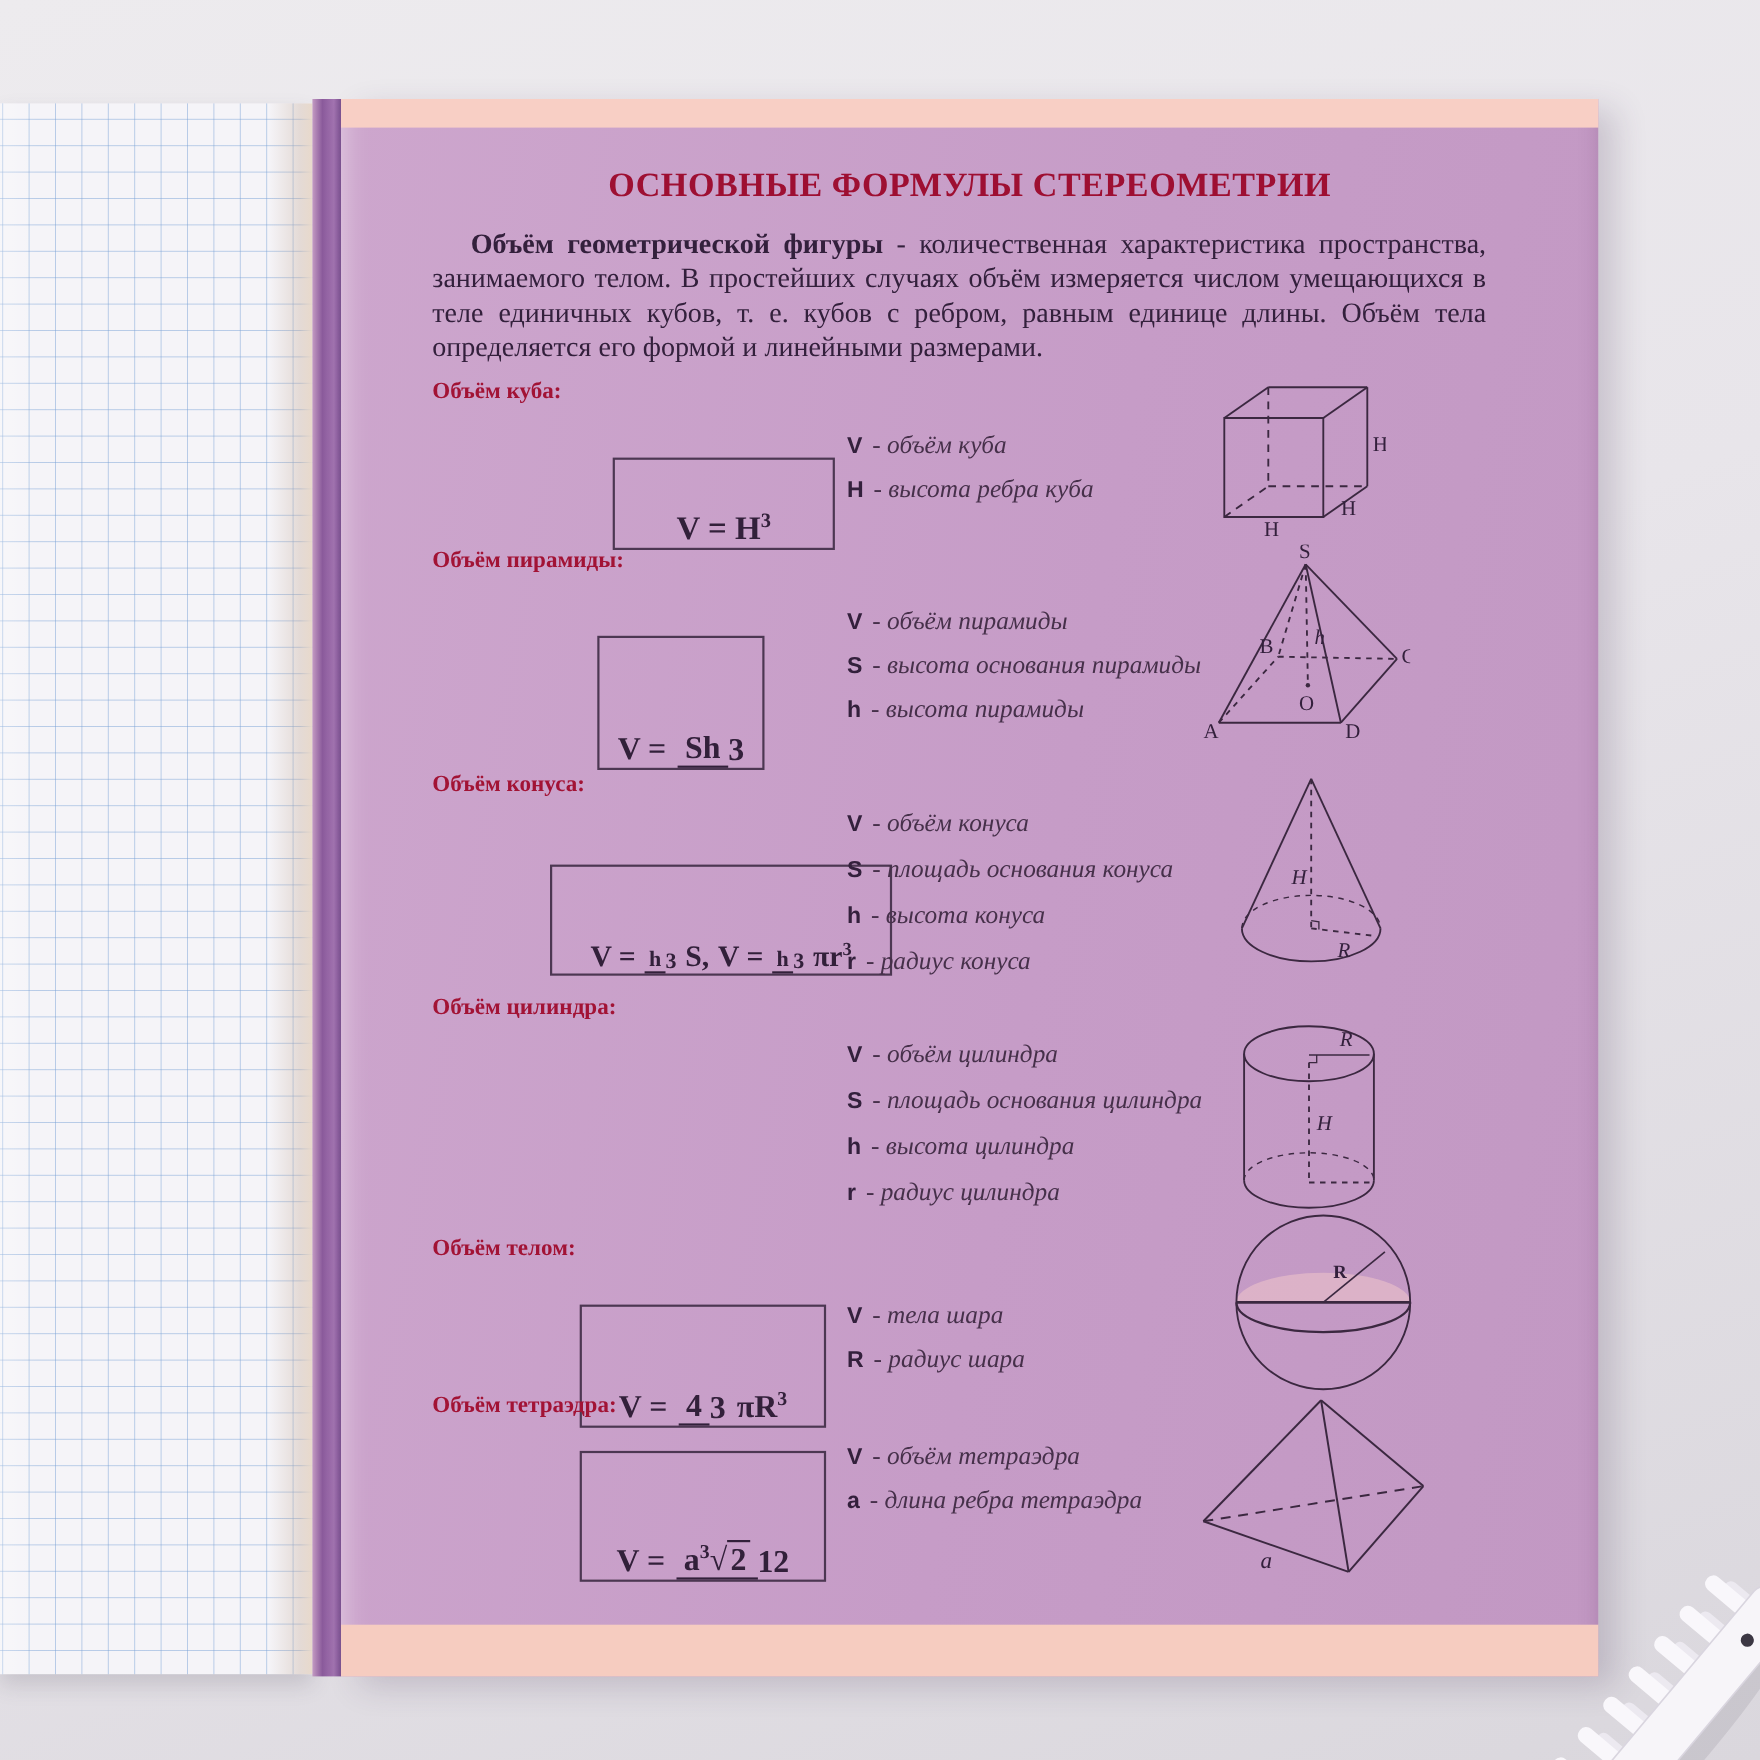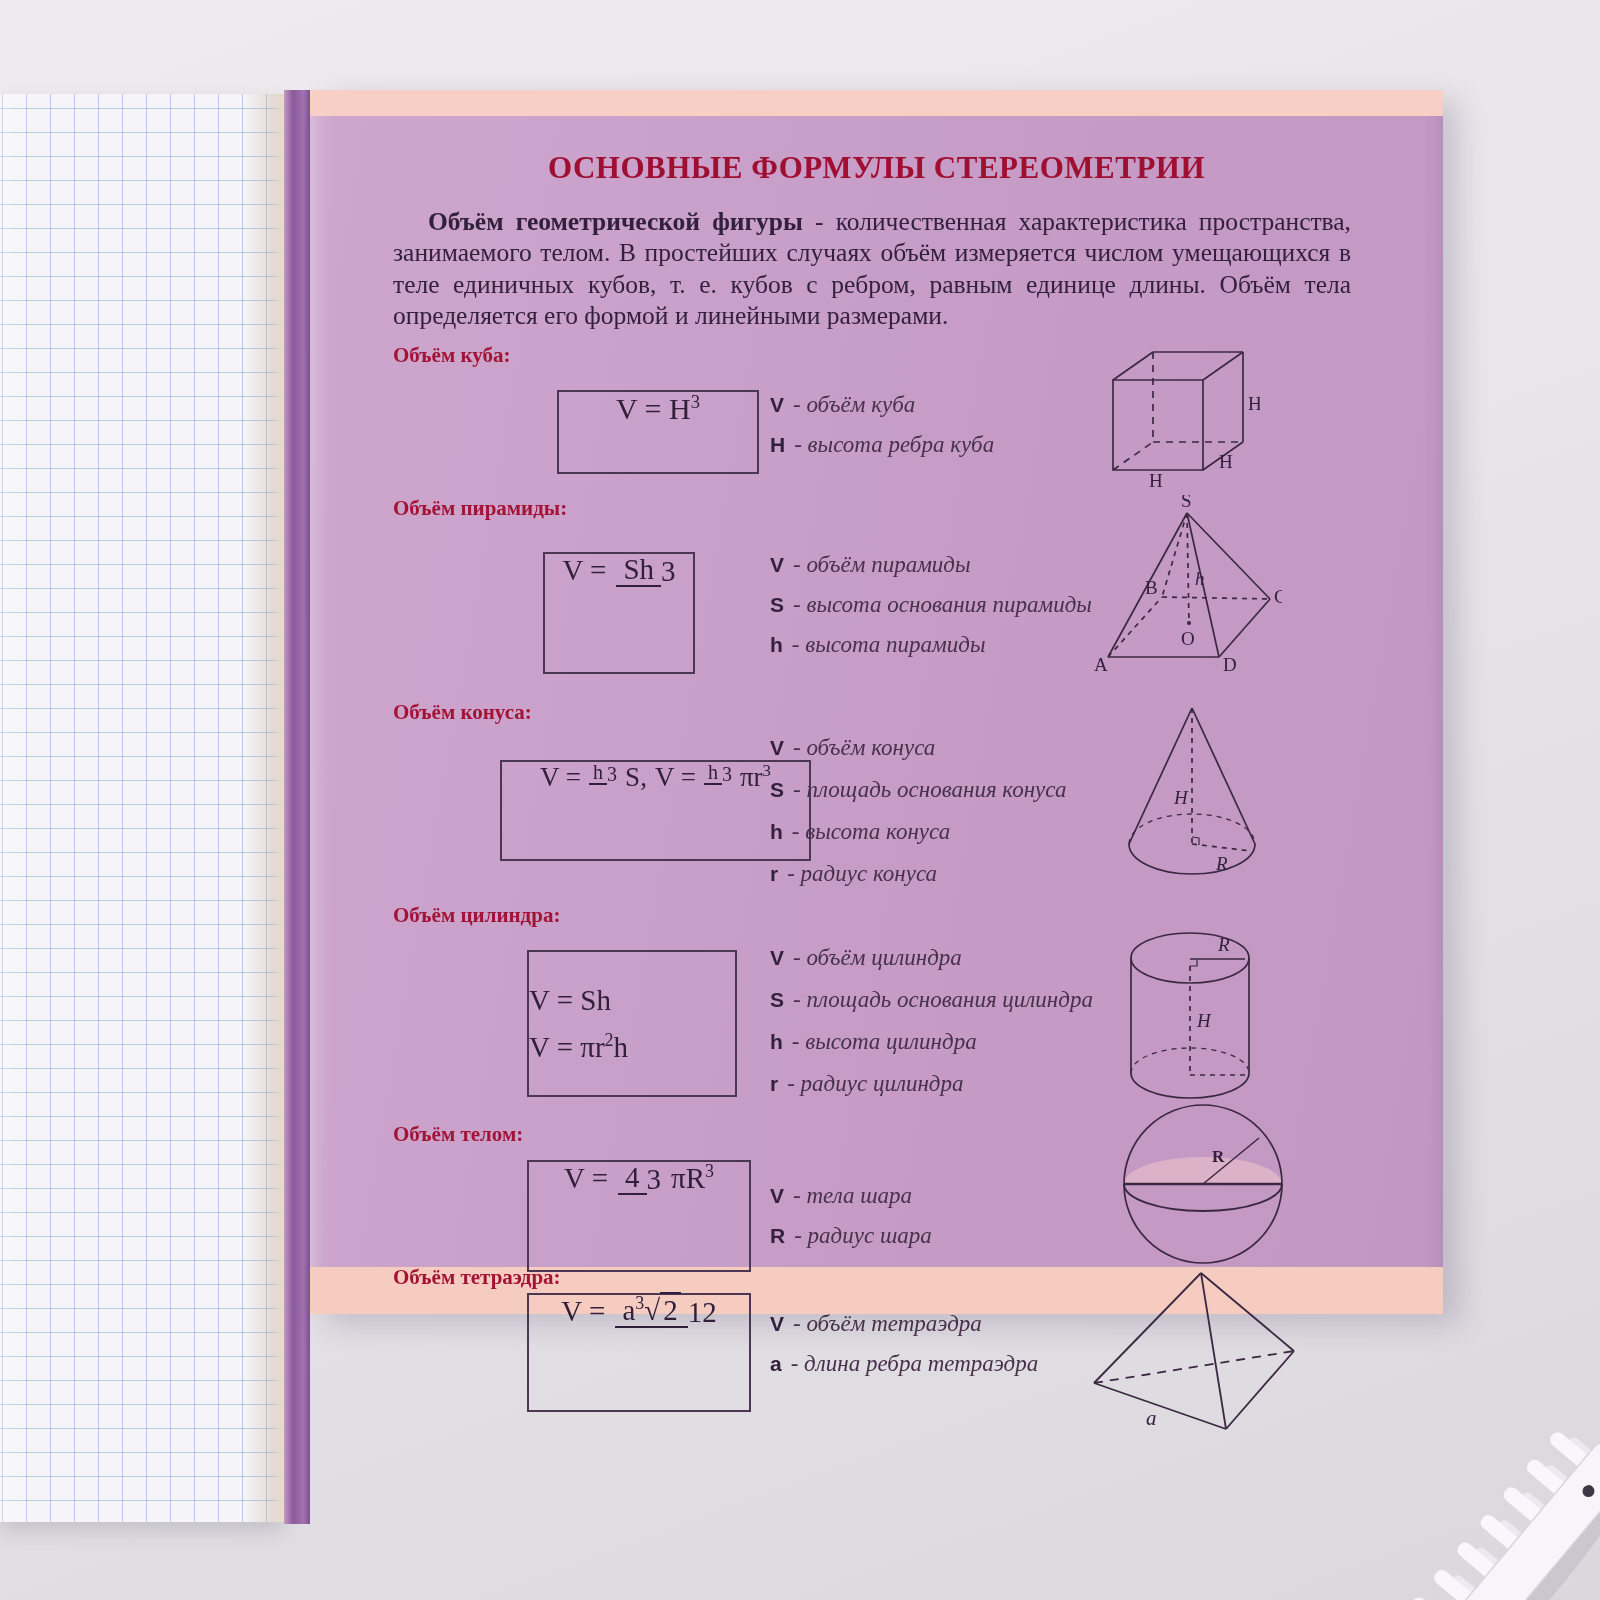--- a/index.html
+++ b/index.html
@@ -20,39 +20,40 @@
   }
   .grid-page::after{content:"";position:absolute;inset:0;
     background:linear-gradient(to right,rgba(255,255,255,.25),transparent 12%,transparent 86%,rgba(196,170,150,.35) 96%,#e8d9cb);}
   
   .spine{
     position:absolute;left:284px;top:90px;width:26px;height:1434px;
     background:linear-gradient(to right,#c39ac2,#8a5a9b 35%,#a273b0 75%,#7b5190);
   }
   
   .cover{
-    position:absolute;left:310px;top:90px;width:1133px;height:1224px;
+    position:absolute;left:310px;top:90px;width:1133px;height:1434px;
     background:linear-gradient(100deg,#cda6cd,#c69cc7 55%,#c298c3);
     box-shadow:16px 10px 28px rgba(70,50,85,.20),
       inset 16px 0 24px -14px rgba(255,255,255,.45),
       inset -10px 0 18px -10px rgba(90,50,95,.22);
+    padding-left:10px;
   }
   .strip-top{position:absolute;left:0;top:0;width:100%;height:26px;background:#f8cfc5;}
   .strip-bottom{position:absolute;left:0;bottom:0;width:100%;height:47px;background:#f6ccc0;}
 
   .title{position:absolute;left:0;top:60px;width:100%;text-align:center;
     font-size:31px;font-weight:700;color:#9e0f32;letter-spacing:.5px;}
   .intro{position:absolute;left:83px;top:116px;width:958px;
     font-size:25.5px;line-height:1.23;color:#33203c;text-align:justify;}
   .intro b{font-weight:700;margin-left:35px;}
 
   .heading{position:absolute;left:83px;font-size:21px;font-weight:700;color:#a21335;}
 
-  .fbox{position:absolute;border:2px solid #4c3752;display:flex;align-items:flex-start;
-    justify-content:center;color:#32203a;font-weight:400;gap:10px;}
+  .fbox{position:absolute;border:2px solid #4c3752;display:flex;align-items:flex-end;
+    justify-content:center;color:#32203a;font-weight:700;gap:10px;margin-top:26px;}
   .fbox sup{font-size:.62em;vertical-align:super;line-height:0;}
   .frac{display:inline-flex;flex-direction:row;align-items:center;line-height:1.05;}
   .frac .num{border-bottom:2.5px solid #32203a;padding:0 7px 1px;}
   .frac .den{padding-top:1px;}
   .frac.small{font-size:20px;line-height:1;}
   .frac.small .num{border-bottom-width:2px;padding:0 4px 1px;}
   .sqrt-rad{border-top:2.5px solid #32203a;padding:0 3px;}
 
   .legend{position:absolute;left:460px;color:#422c46;}
   .lrow{display:flex;align-items:baseline;}
@@ -206,24 +207,20 @@
         <line x1="80" y1="12" x2="80" y2="148"></line>
         <line x1="80" y1="148" x2="139" y2="155"></line>
       </g>
       <polyline points="80,141 87,142 87,149" stroke-width="1.2"></polyline>
     </g>
     <text class="dlabel it" x="62" y="108">H</text>
     <text class="dlabel it" x="104" y="174">R</text>
   </svg>
 
   <div class="heading" style="top:813px;text-align:center;">Объём цилиндра:</div>
-  <div class="fbox" style="left:217px;top:860px;width:206px;height:143px;font-size:29px;flex-direction:column;line-height:1.6;gap:0;">
-    <span>V = Sh</span>
-    <span><span>V = πr</span><sup>2</sup><span>h</span></span>
-  </div>
   <div class="legend tall" style="top:855px;">
     <div class="lrow">
         <span class="lsym">V</span>
         <span class="ldesc">- объём цилиндра</span>
       </div>
     <div class="lrow">
         <span class="lsym">S</span>
         <span class="ldesc">- площадь основания цилиндра</span>
       </div>
     <div class="lrow">

